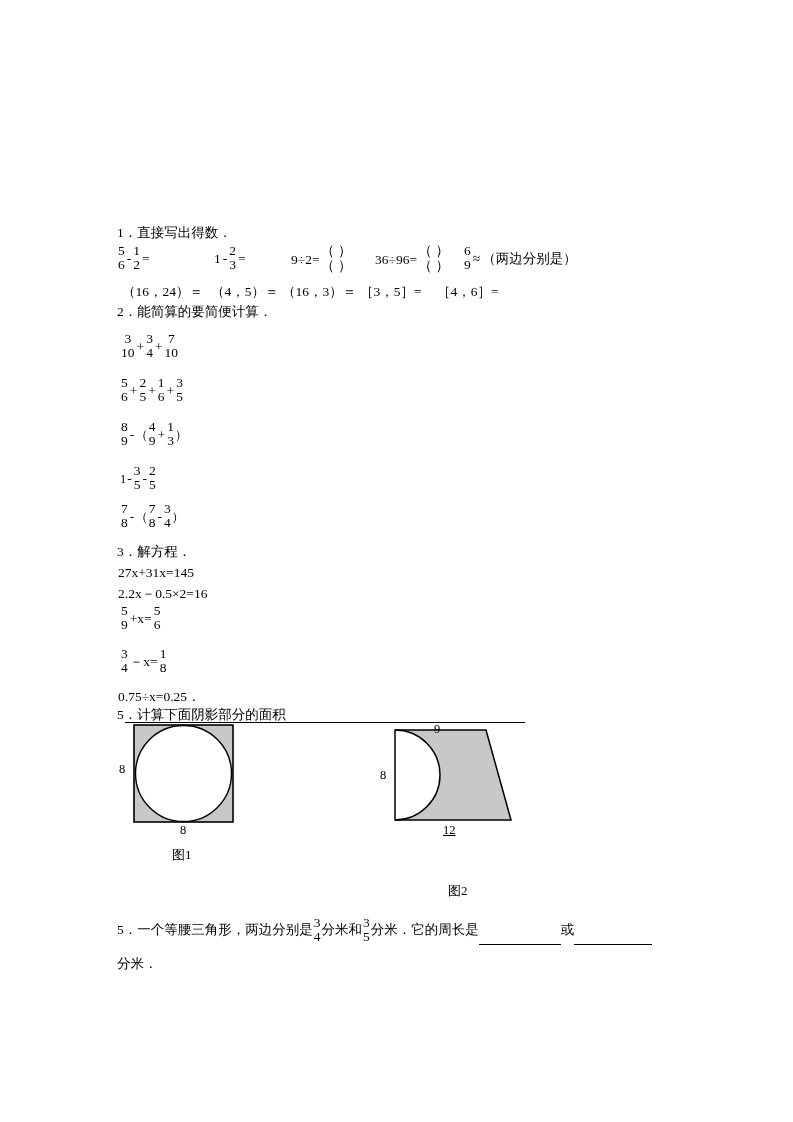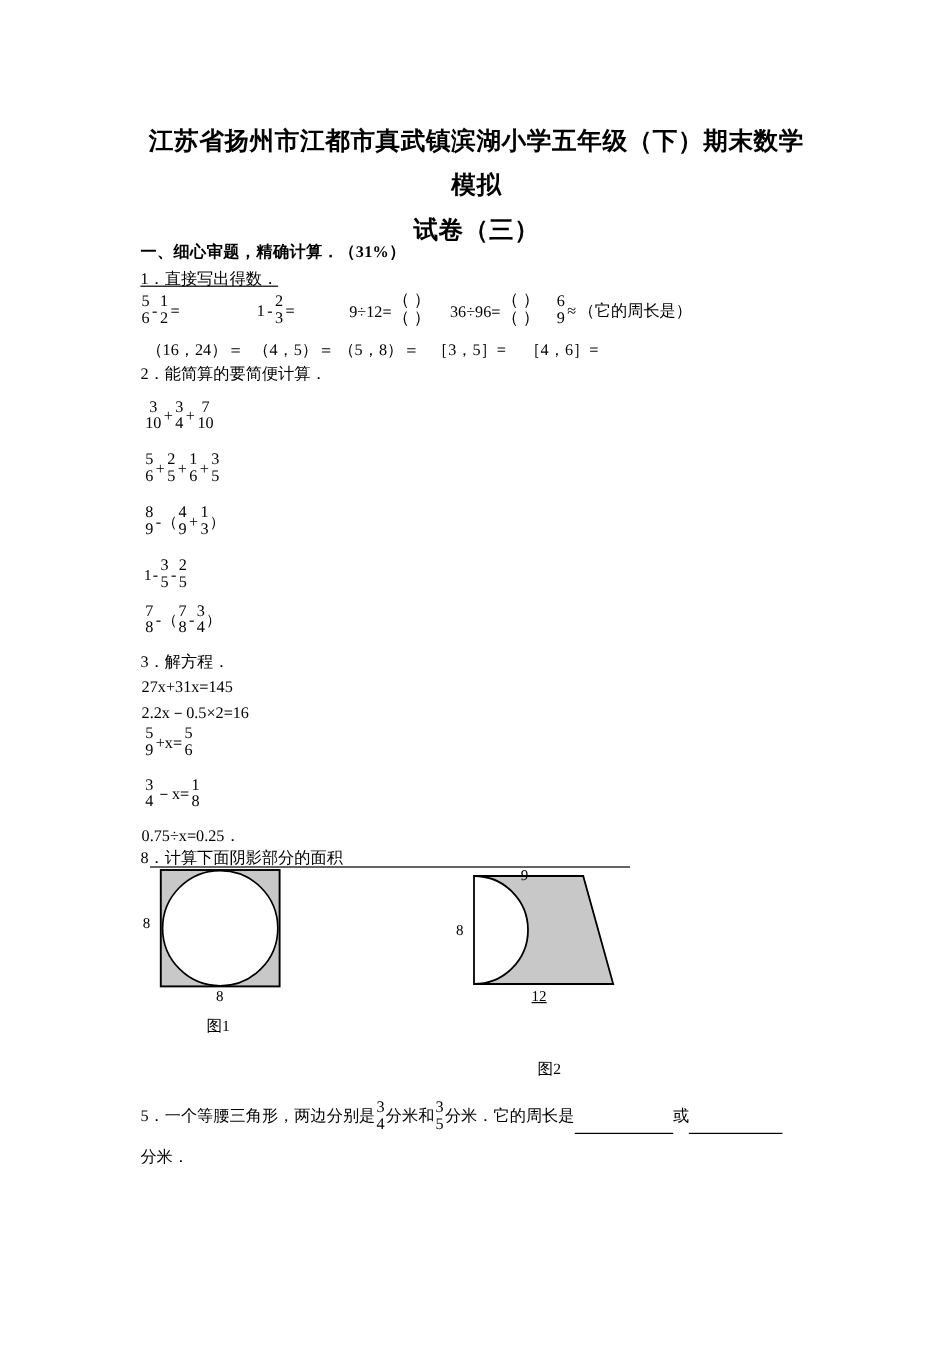--- a/index.html
+++ b/index.html
@@ -117,90 +117,85 @@
     border-bottom: 1px solid #000;
     vertical-align: bottom;
     height: 13px;
   }
 </style>
 </head>
 <body>
 
 <div class="page">
 
-  <div class="title-block">
-    <div>江苏省扬州市江都市真武镇滨湖小学五年级（下）期末数学模拟</div>
-    <div class="title-line2">试卷（三）</div>
-  </div>
-
-  <div class="sec-head" style="top:201px;">一、细心审题，精确计算．（31%）</div>
-
-  <div class="qline" style="top:224px;text-decoration:underline;">1．直接写出得数．</div>
+
+
+  <div class="qline" style="top:224px;">1．直接写出得数．</div>
 
   <div class="plain" style="left:117px; top:245px;">
     <span class="frac">
       <span class="num">5</span>
       <span class="den">6</span>
     </span><span class="op">-</span><span class="frac">
       <span class="num">1</span>
       <span class="den">2</span>
     </span><span class="op">=</span>
   </div>
 
   <div class="plain" style="left:213px; top:245px;">
     <span class="op">1</span><span class="op">-</span><span class="frac">
       <span class="num">2</span>
       <span class="den">3</span>
     </span><span class="op">=</span>
   </div>
 
   <div class="plain" style="left:290px; top:245px;">
-    <span class="op">9÷12=</span><span class="efrac">
+    <span class="op">9÷2=</span><span class="efrac">
       <span style="display:block;">（ ）</span>
       <span style="display:block;">（ ）</span>
     </span>
   </div>
 
   <div class="plain" style="left:374px; top:245px;">
     <span class="op">36÷96=</span><span class="efrac">
       <span style="display:block;">（ ）</span>
       <span style="display:block;">（ ）</span>
     </span>
   </div>
 
   <div class="plain" style="left:463px; top:245px;">
     <span class="frac">
       <span class="num">6</span>
       <span class="den">9</span>
-    </span><span class="op">≈</span><span class="op">（它的周长是）</span>
+    </span><span class="op">≈</span><span class="op">（两边分别是）</span>
   </div>
 
   <div class="plain" style="left:122px; top:283px;">（16，24）＝</div>
   <div class="plain" style="left:211px; top:283px;">（4，5）＝</div>
-  <div class="plain" style="left:282px; top:283px;">（5，8）＝</div>
+  <div class="plain" style="left:282px; top:283px;">（16，3）＝</div>
   <div class="plain" style="left:360px; top:283px;">［3，5］=</div>
   <div class="plain" style="left:437px; top:283px;">［4，6］=</div>
 
   <div class="qline" style="top:303px;">2．能简算的要简便计算．</div>
 
   <div class="plain expr" style="left:120px; top:333px;"><span class="frac"><span class="num">3</span><span class="den">10</span></span><span class="op">+</span><span class="frac"><span class="num">3</span><span class="den">4</span></span><span class="op">+</span><span class="frac"><span class="num">7</span><span class="den">10</span></span></div>
   <div class="plain expr" style="left:120px; top:377px;"><span class="frac"><span class="num">5</span><span class="den">6</span></span><span class="op">+</span><span class="frac"><span class="num">2</span><span class="den">5</span></span><span class="op">+</span><span class="frac"><span class="num">1</span><span class="den">6</span></span><span class="op">+</span><span class="frac"><span class="num">3</span><span class="den">5</span></span></div>
   <div class="plain expr" style="left:120px; top:421px;"><span class="frac"><span class="num">8</span><span class="den">9</span></span><span class="op">-</span><span class="opsm">（</span><span class="frac"><span class="num">4</span><span class="den">9</span></span><span class="op">+</span><span class="frac"><span class="num">1</span><span class="den">3</span></span><span class="opsm">）</span></div>
   <div class="plain expr" style="left:120px; top:465px;"><span class="opsm">1</span><span class="op">-</span><span class="frac"><span class="num">3</span><span class="den">5</span></span><span class="op">-</span><span class="frac"><span class="num">2</span><span class="den">5</span></span></div>
   <div class="plain expr" style="left:120px; top:503px;"><span class="frac"><span class="num">7</span><span class="den">8</span></span><span class="op">-</span><span class="opsm">（</span><span class="frac"><span class="num">7</span><span class="den">8</span></span><span class="op">-</span><span class="frac"><span class="num">3</span><span class="den">4</span></span><span class="opsm">）</span></div>
 
   <div class="qline" style="top:543px;">3．解方程．</div>
 
   <div class="plain" style="left:118px; top:565px;">27x+31x=145</div>
   <div class="plain" style="left:118px; top:585px;">2.2x－0.5×2=16</div>
   <div class="plain expr" style="left:120px; top:605px;"><span class="frac"><span class="num">5</span><span class="den">9</span></span><span class="op">+x=</span><span class="frac"><span class="num">5</span><span class="den">6</span></span></div>
   <div class="plain expr" style="left:120px; top:648px;"><span class="frac"><span class="num">3</span><span class="den">4</span></span><span class="op">－x=</span><span class="frac"><span class="num">1</span><span class="den">8</span></span></div>
   <div class="plain" style="left:118px; top:688px;">0.75÷x=0.25．</div>
 
-  <div class="qline" style="top:706px;">8．计算下面阴影部分的面积</div>
+  <div class="qline" style="top:706px;">5．计算下面阴影部分的面积</div>
 
   <div class="fig-rule"></div>
 
   <svg style="position:absolute; left:132px; top:723px;" width="104" height="102">
     <rect x="2" y="2" width="99" height="97" fill="#c8c8c8" stroke="#000" stroke-width="1.6"></rect>
     <ellipse cx="51.5" cy="50.5" rx="48" ry="48" fill="#ffffff" stroke="#000" stroke-width="1.4"></ellipse>
   </svg>
   <div class="dim-label" style="left:119px; top:762px;">8</div>
   <div class="dim-label" style="left:180px; top:823px;">8</div>
   <div class="fig-label" style="left:172px; top:846px;">图1</div>

